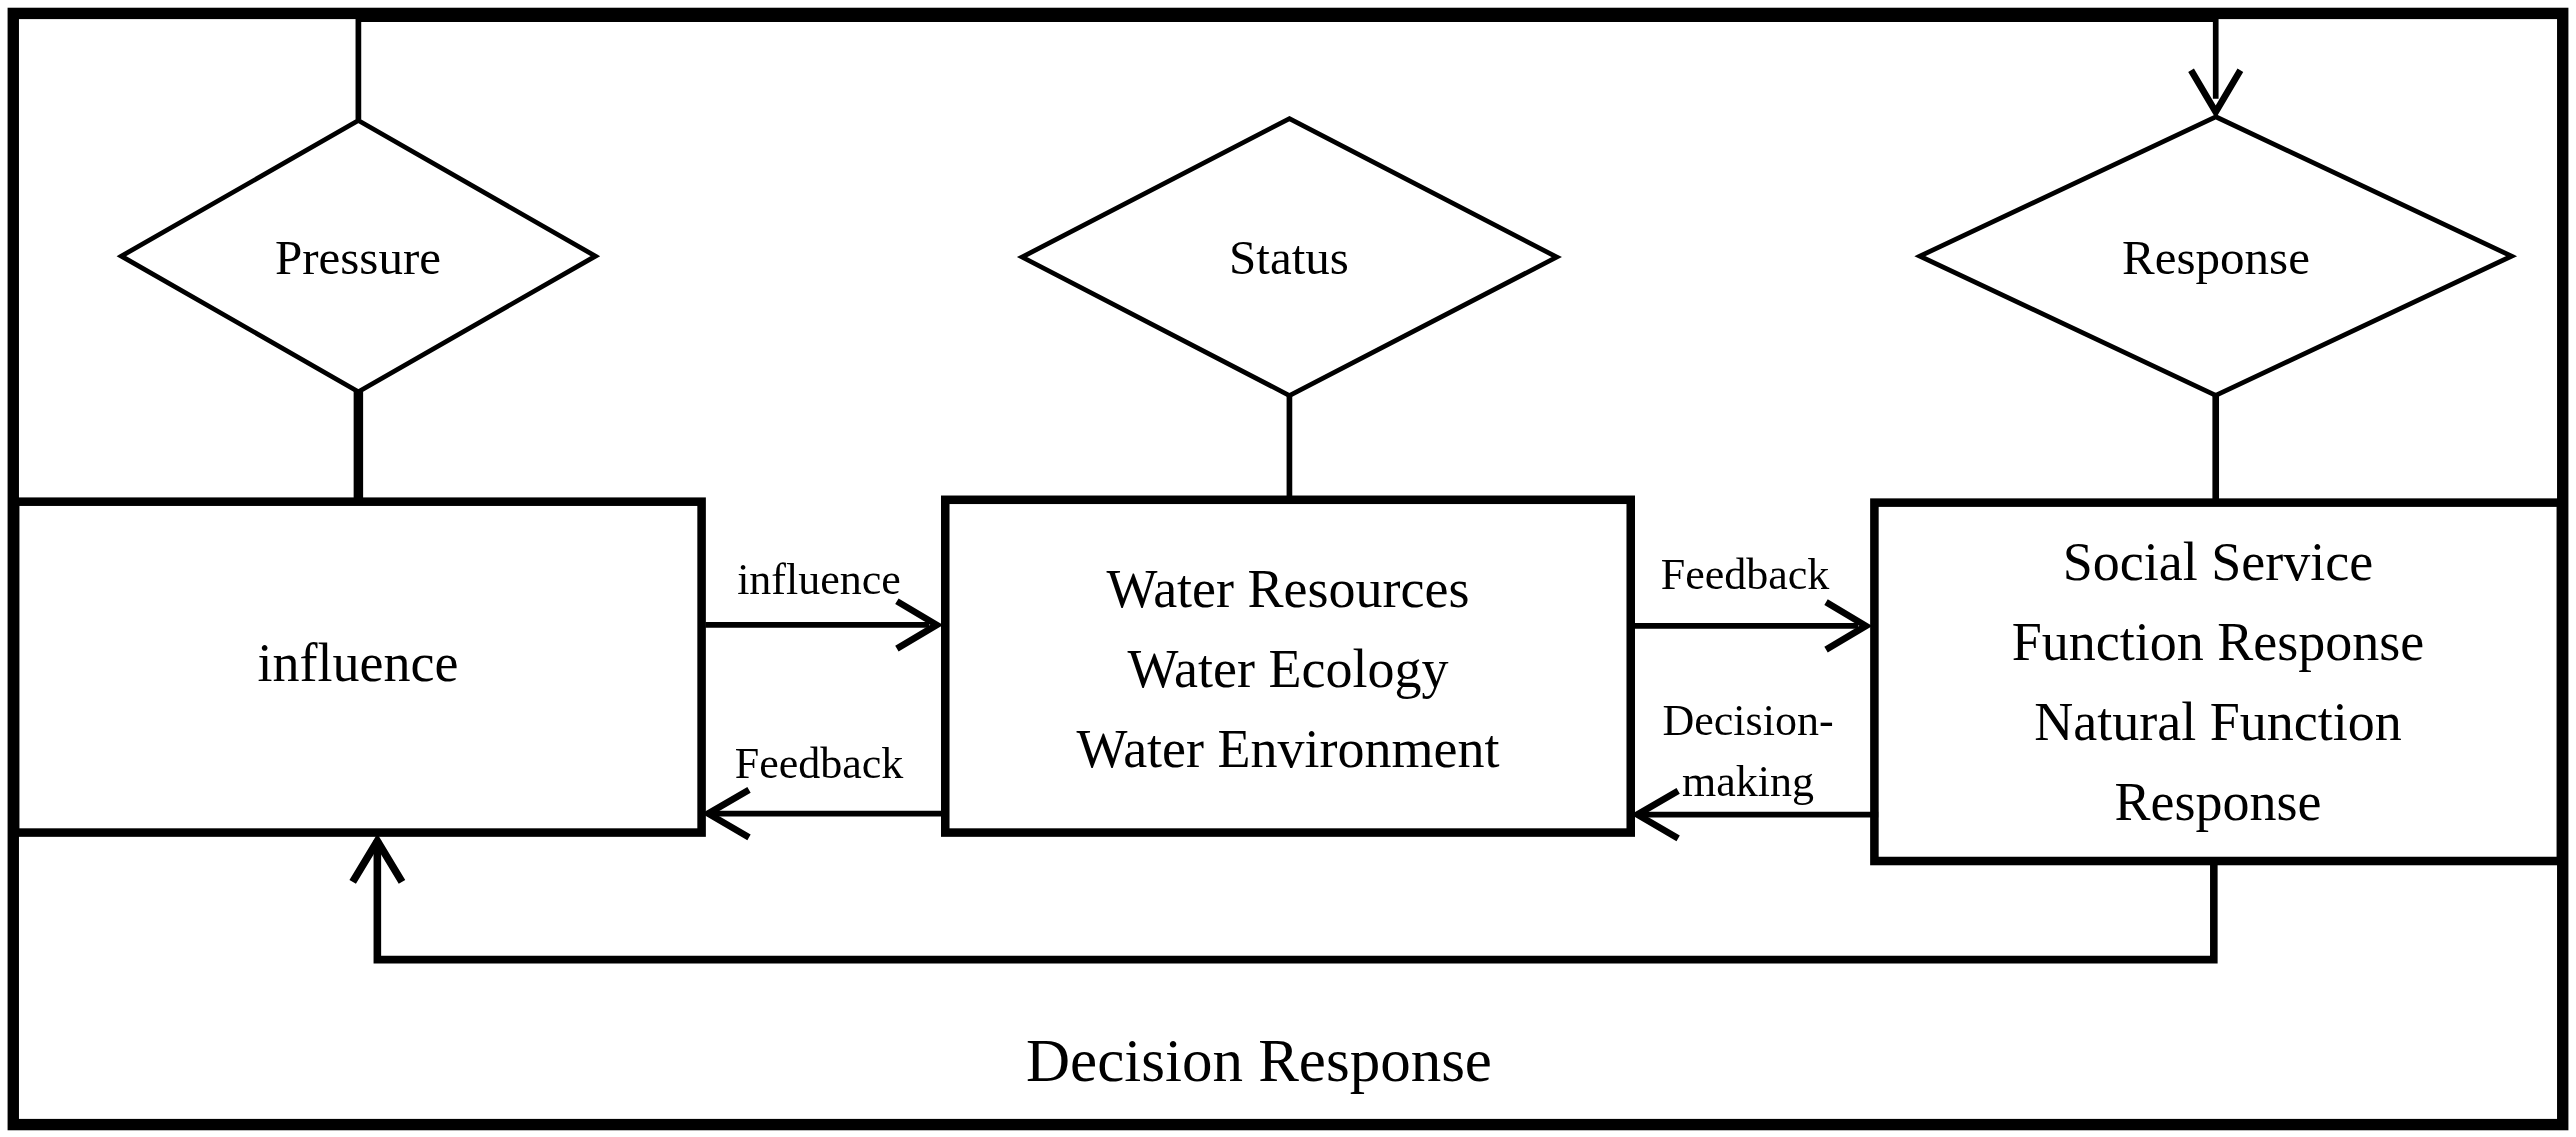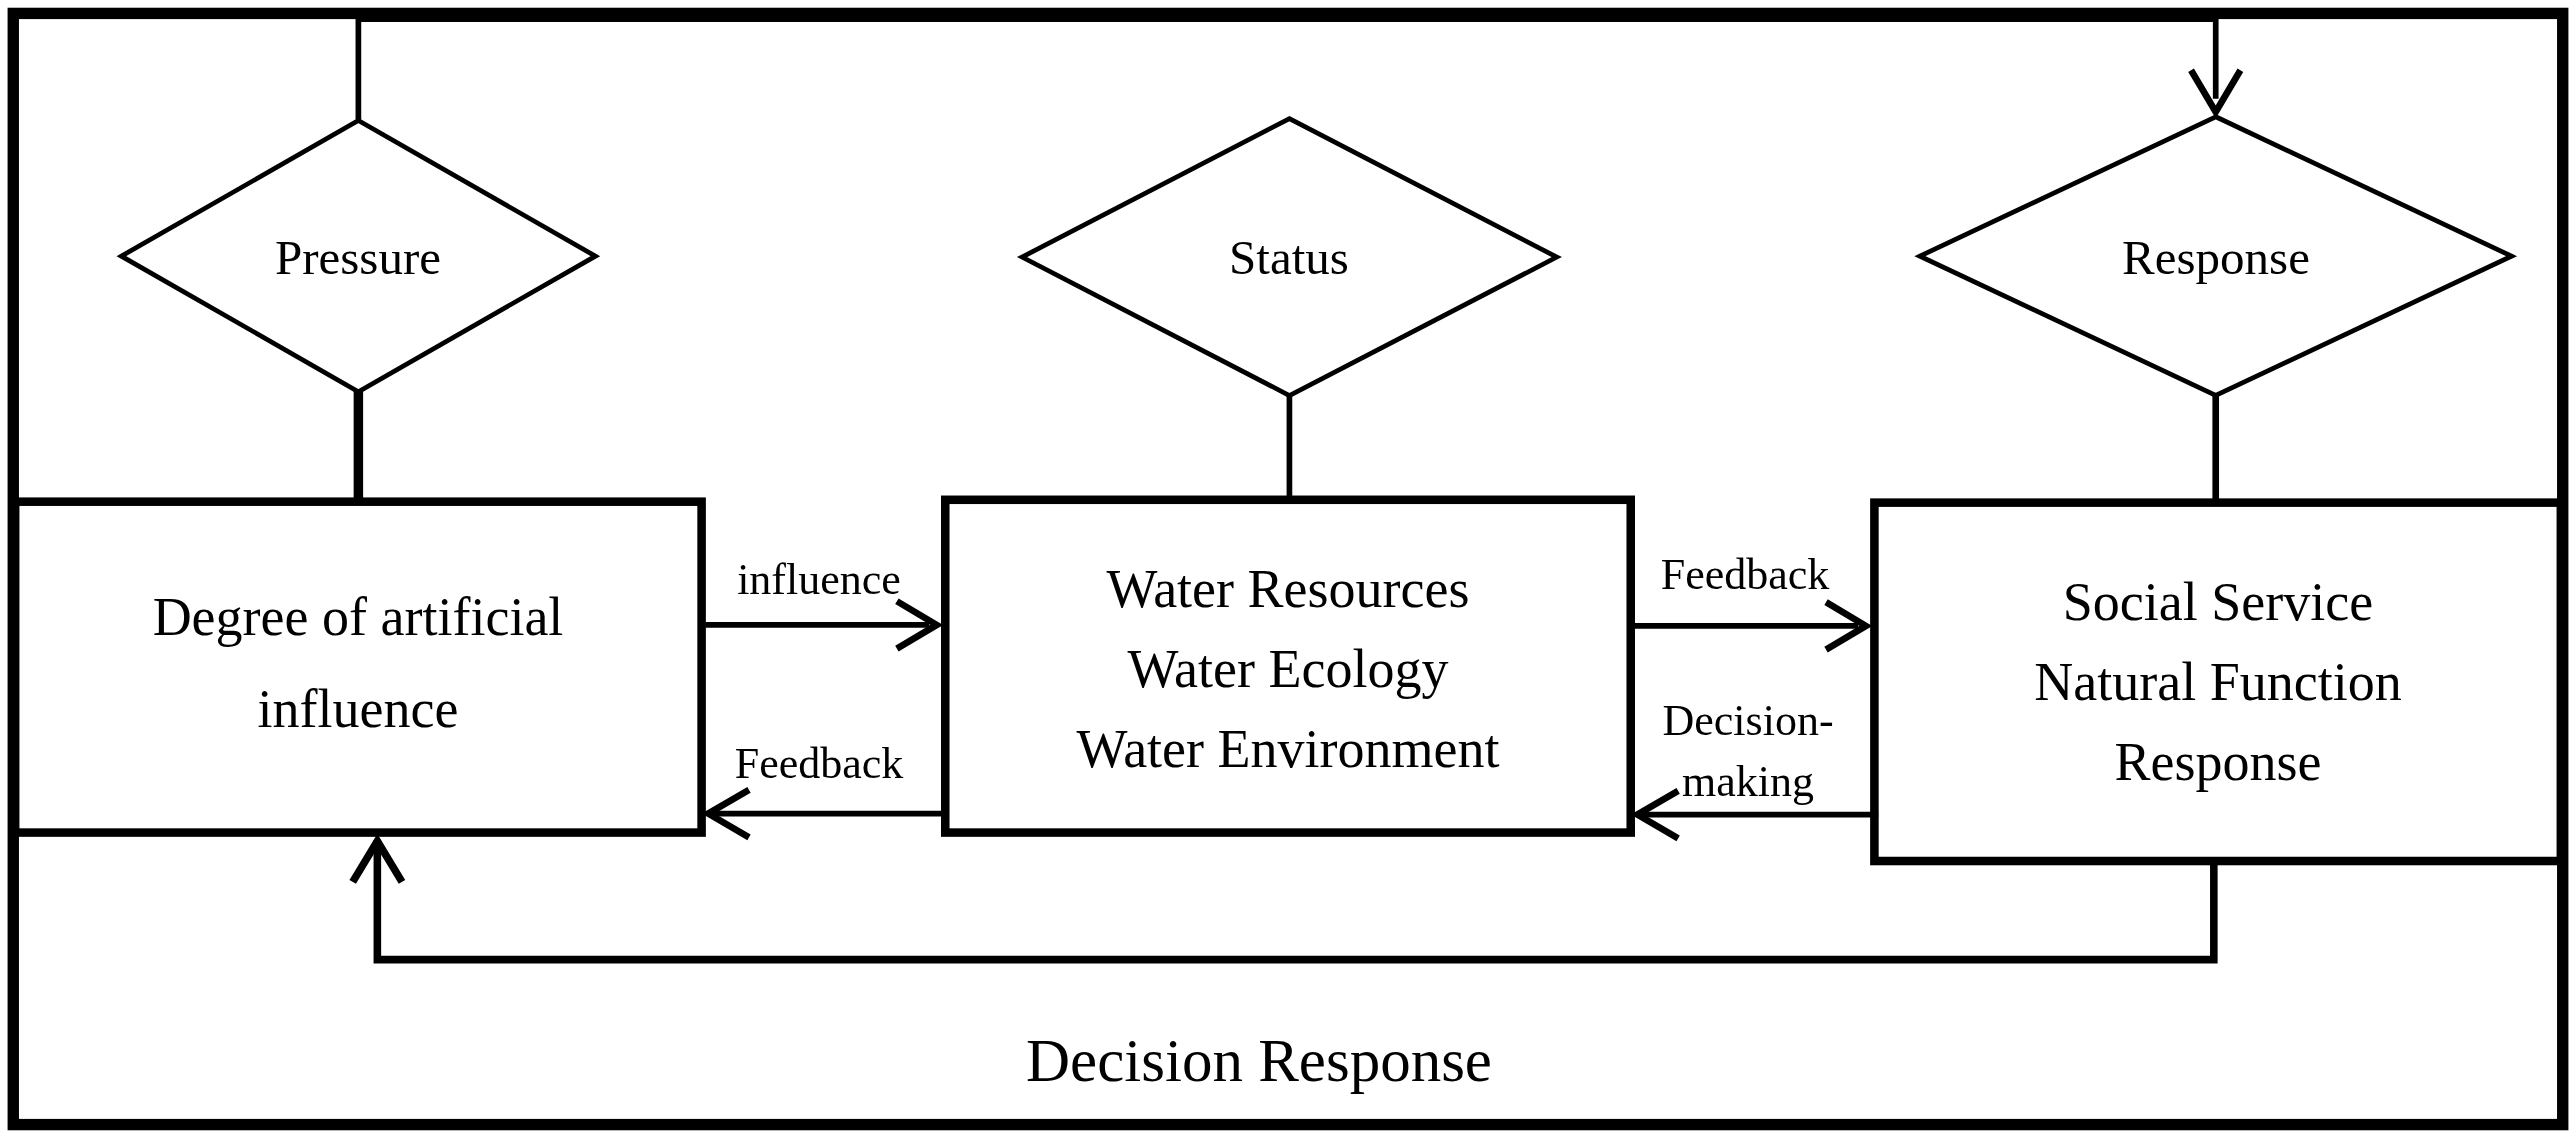--- a/index.html
+++ b/index.html
@@ -67,30 +67,30 @@
 
     <polyline points="2335,908 2335,1012 398,1012 398,886" class="wire" stroke-width="8"></polyline>
     <path d="M372,930 L398,887 L424,930" class="wire" stroke-width="8"></path>
   </svg>
 
   <div class="lbl f-diamond" style="left:358px; top:258px;">Pressure</div>
   <div class="lbl f-diamond" style="left:1289px; top:258px;">Status</div>
   <div class="lbl f-diamond" style="left:2216px; top:258px;">Response</div>
 
   <div class="box-text lh-wide" style="left:358px; top:663px;">
-    <div class="box-line">Degree of artificial</div>
     <div class="box-line">influence</div>
   </div>
   <div class="box-text lh-tight" style="left:1288px; top:669px;text-align:right;">
     <div class="box-line">Water Resources</div>
     <div class="box-line">Water Ecology</div>
     <div class="box-line">Water Environment</div>
   </div>
   <div class="box-text lh-tight" style="left:2218px; top:682px;">
     <div class="box-line">Social Service</div>
+    <div class="box-line">Function Response</div>
     <div class="box-line">Natural Function</div>
     <div class="box-line">Response</div>
   </div>
 
   <div class="lbl f-arrow" style="left:819px; top:580px;">influence</div>
   <div class="lbl f-arrow" style="left:819px; top:764px;">Feedback</div>
   <div class="lbl f-arrow" style="left:1745px; top:575px;">Feedback</div>
   <div class="lbl f-arrow two-line" style="left:1748px; top:751px;">
     <div class="lbl-line">Decision-</div>
     <div class="lbl-line">making</div>

